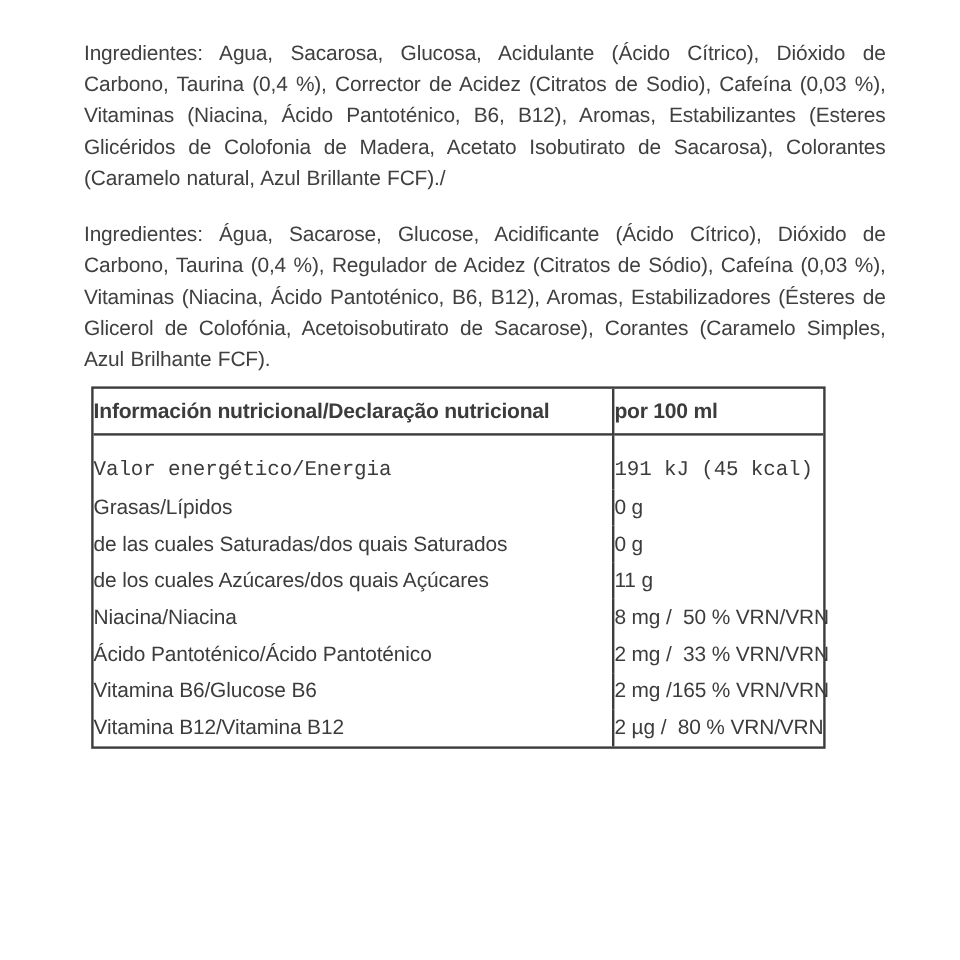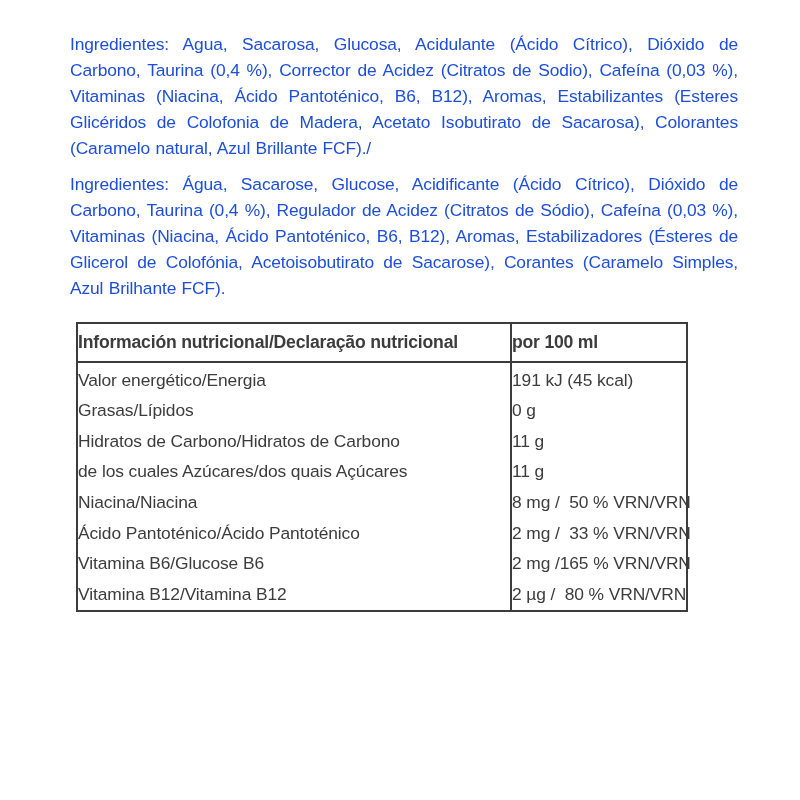--- a/index.html
+++ b/index.html
@@ -26,29 +26,29 @@
     padding: 0;
   }
 
   
   .ingredients-block {
     position: absolute;
     left: 70px;
     width: 668px;
   }
   #ingredients-es { top: 31px; }
-  #ingredients-pt { top: 171px; }
+  #ingredients-pt { top: 182px; }
 
   .ingredients-text {
     margin: 0;
     font-size: 17.4px;
     line-height: 26.1px;
     letter-spacing: -0.12px;
     word-spacing: 0.6px;
-    color: #1d4ed8;
+    color: #404040;
     text-align: justify;
     text-align-last: left;
     -webkit-hyphens: none;
     hyphens: none;
   }
 
   
   .nutrition-table-wrap {
     position: absolute;
     left: 76px;
@@ -99,21 +99,21 @@
   }
   td.cell-name {
     padding-left: 11px;
     border-right: 2.2px solid #3c3c3c;
     white-space: nowrap;
   }
   td.cell-value {
     padding-left: 13px;
     white-space: pre;
   }
-  tbody tr:first-child td { padding-top: 2px; }
+  tbody tr:first-child td { padding-top: 14px; font-family: Liberation Mono, monospace; }
 
   
   .footnote {
     position: absolute;
     left: 70px;
     top: 748px;
     width: 670px;
     margin: 0;
     font-size: 16.2px;
     line-height: 22px;
@@ -149,22 +149,22 @@
       <tbody id="nutrition-body">
       <tr>
             <td class="cell-name">Valor energético/Energia</td>
             <td class="cell-value">191 kJ (45 kcal)</td>
           </tr>
           <tr>
             <td class="cell-name">Grasas/Lípidos</td>
             <td class="cell-value">0 g</td>
           </tr>
           <tr>
-            <td class="cell-name">Hidratos de Carbono/Hidratos de Carbono</td>
-            <td class="cell-value">11 g</td>
+            <td class="cell-name">de las cuales Saturadas/dos quais Saturados</td>
+            <td class="cell-value">0 g</td>
           </tr>
           <tr>
             <td class="cell-name">de los cuales Azúcares/dos quais Açúcares</td>
             <td class="cell-value">11 g</td>
           </tr>
           <tr>
             <td class="cell-name">Niacina/Niacina</td>
             <td class="cell-value">8 mg /  50 % VRN/VRN</td>
           </tr>
           <tr>

